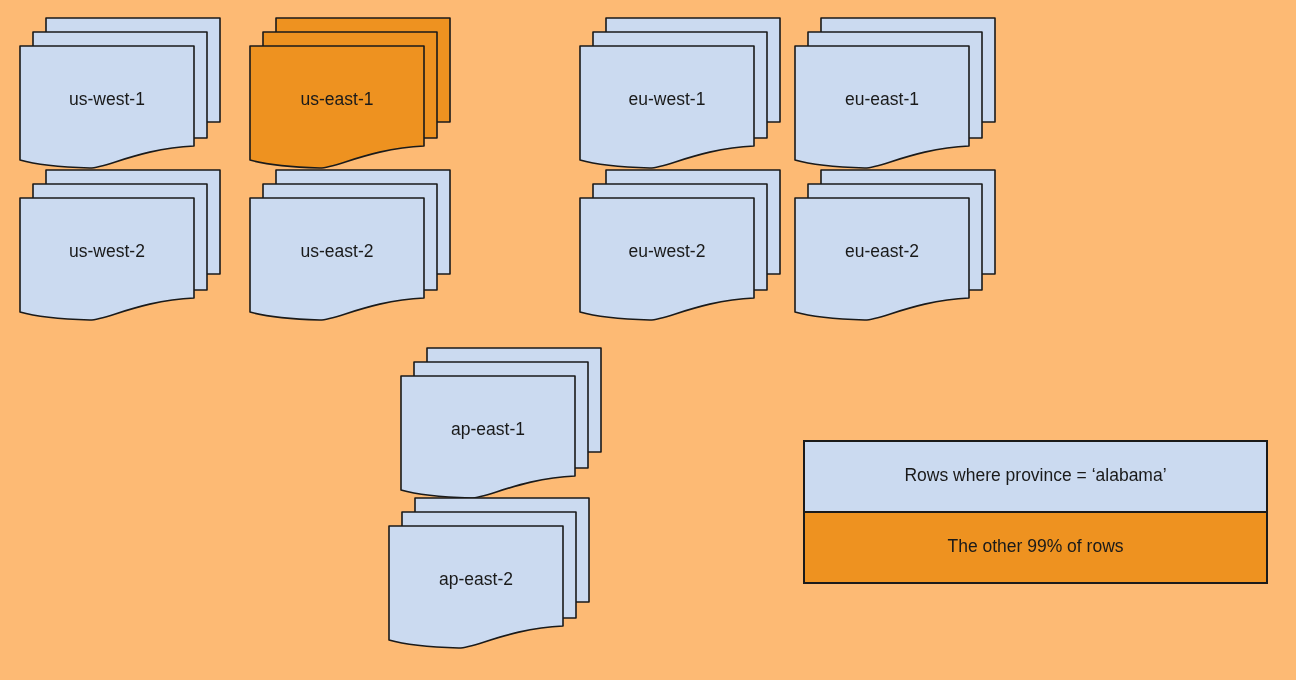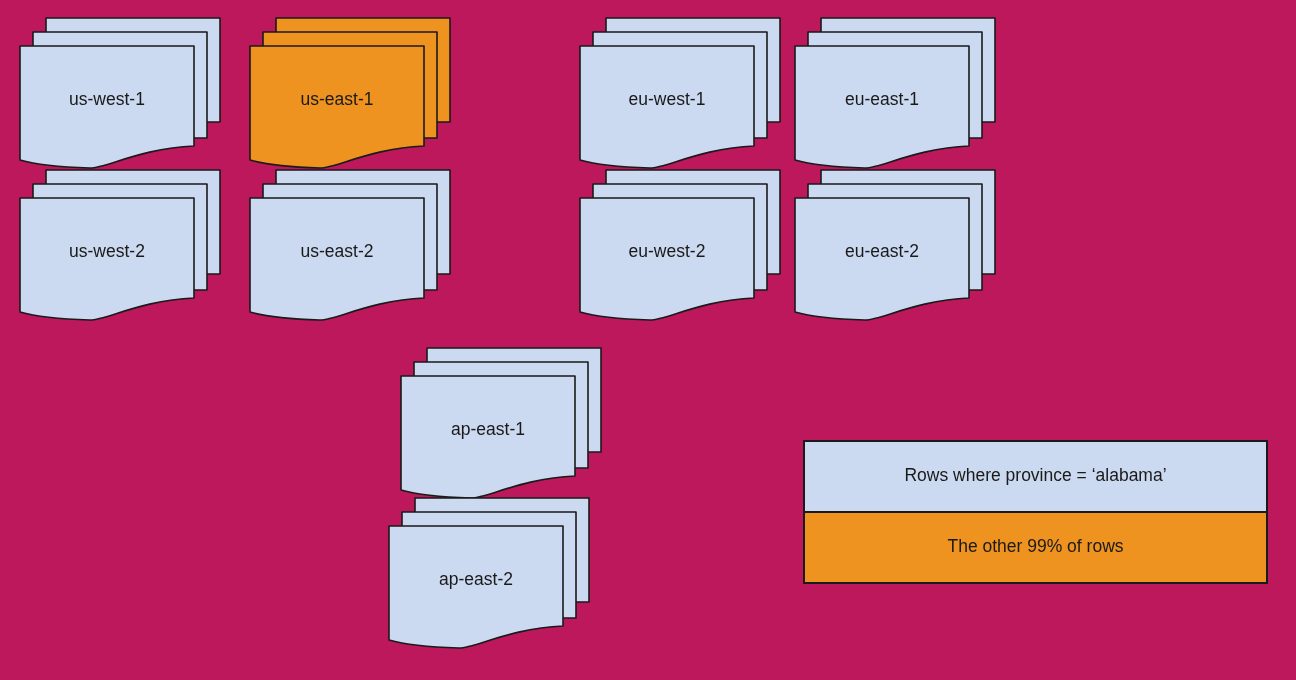--- a/index.html
+++ b/index.html
@@ -11,21 +11,21 @@
   body {
     width: 1296px;
     height: 680px;
     overflow: hidden;
     font-family: "Liberation Sans", sans-serif;
   }
   #canvas {
     position: relative;
     width: 1296px;
     height: 680px;
-    background: #be185d;
+    background: #fdba74;
   }
   svg.diagram {
     position: absolute;
     left: 0;
     top: 0;
     width: 1296px;
     height: 680px;
     display: block;
   }
   .stack-label {

